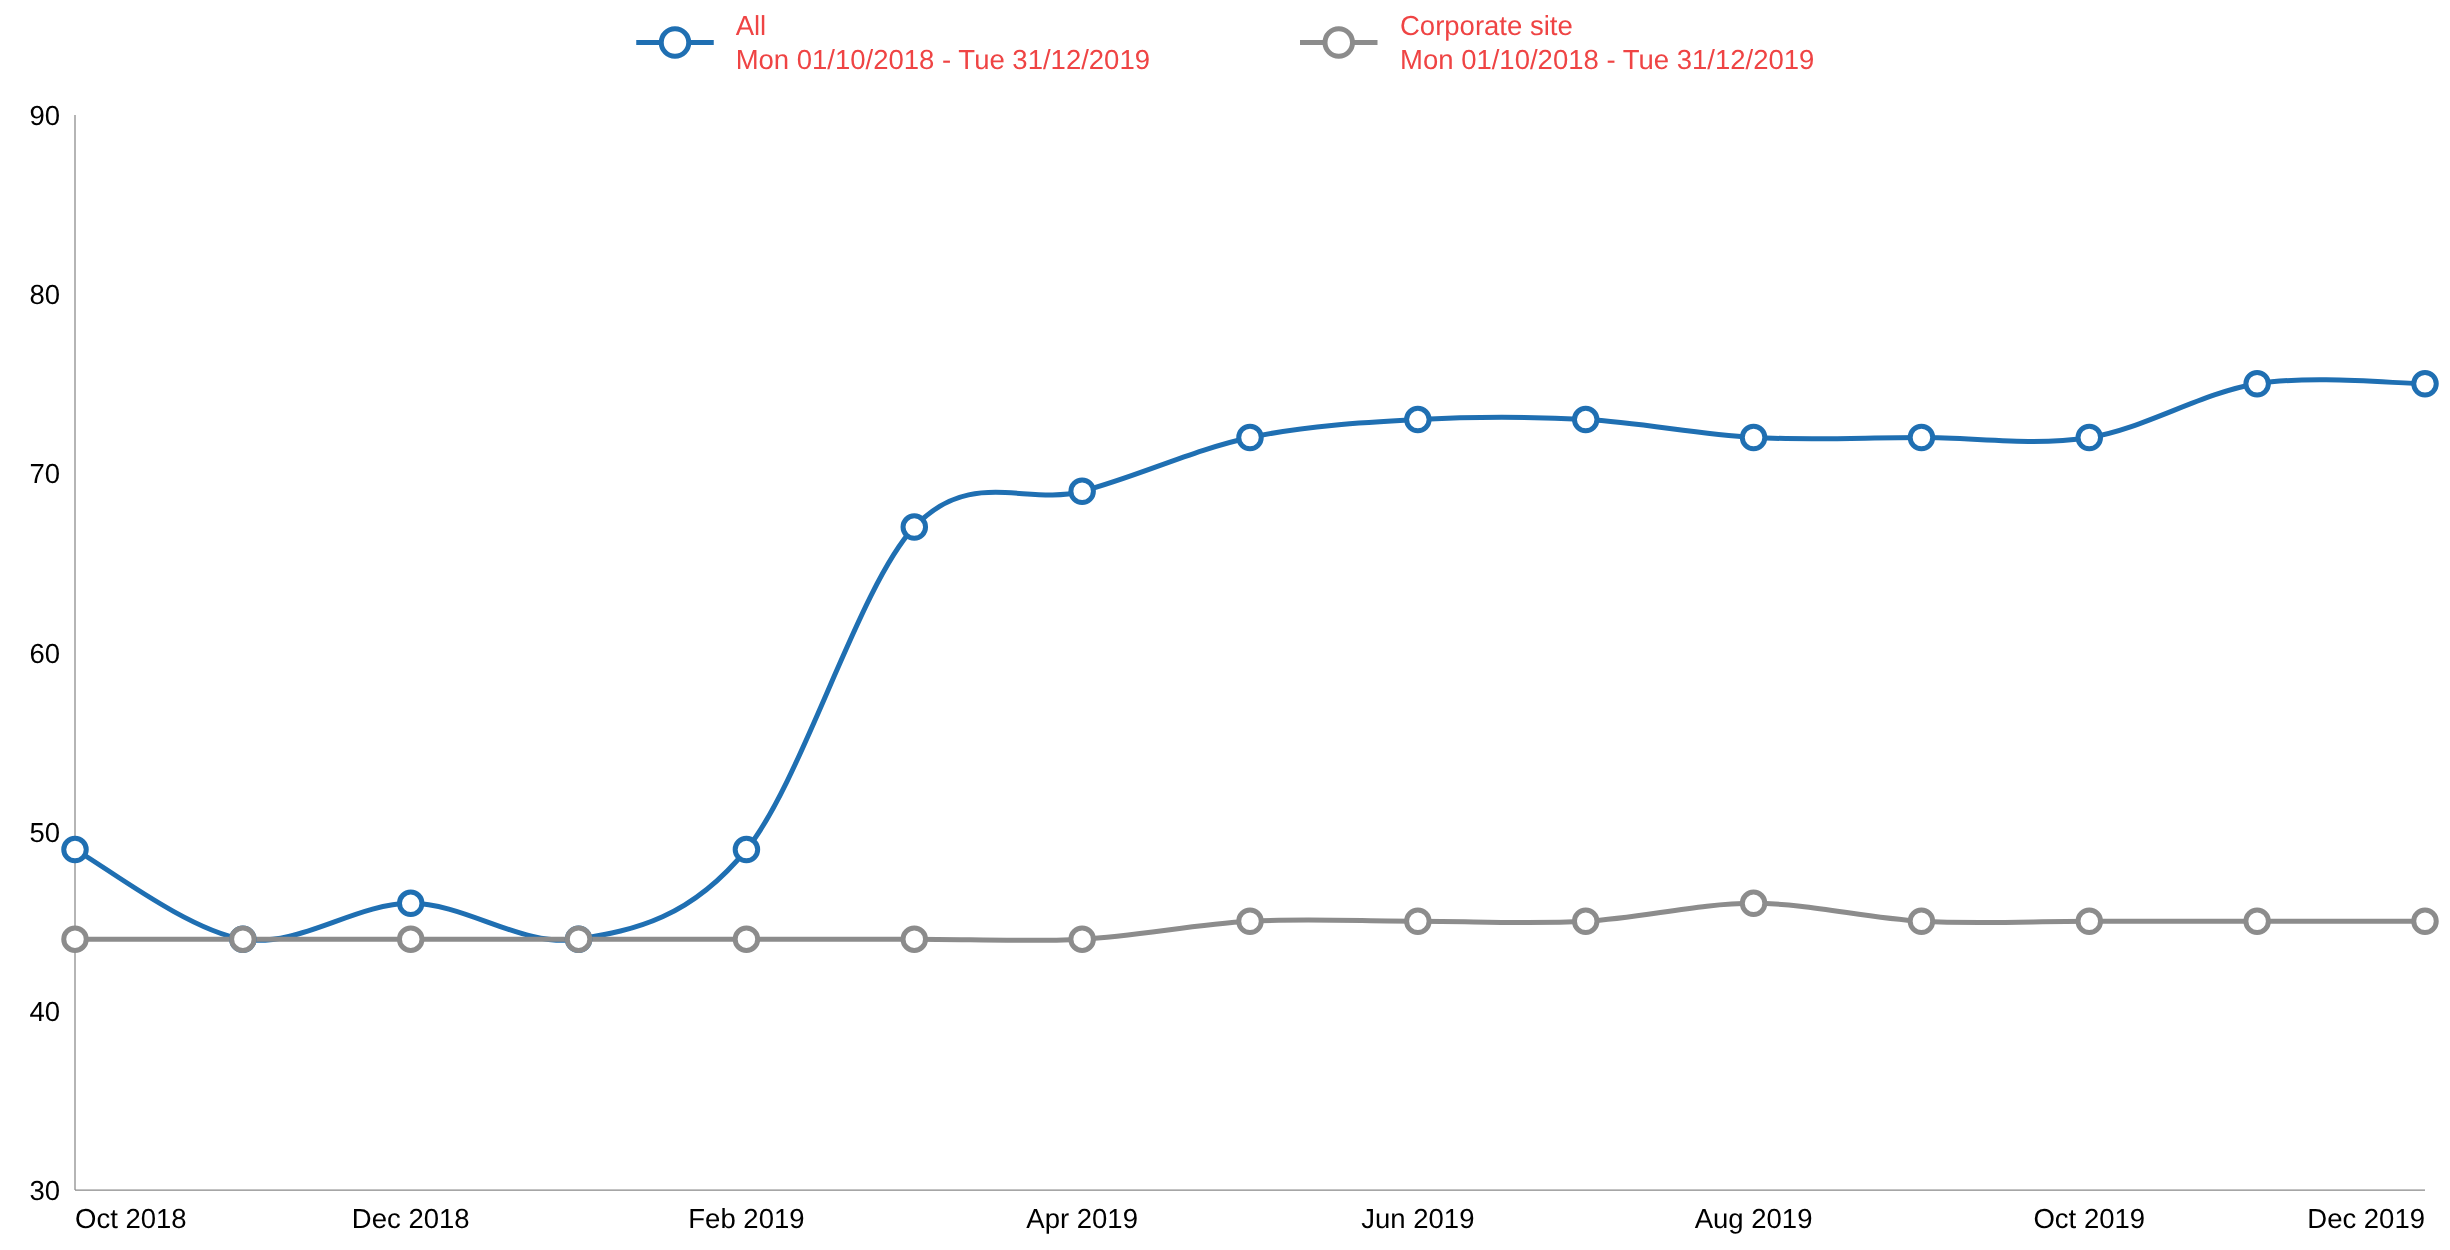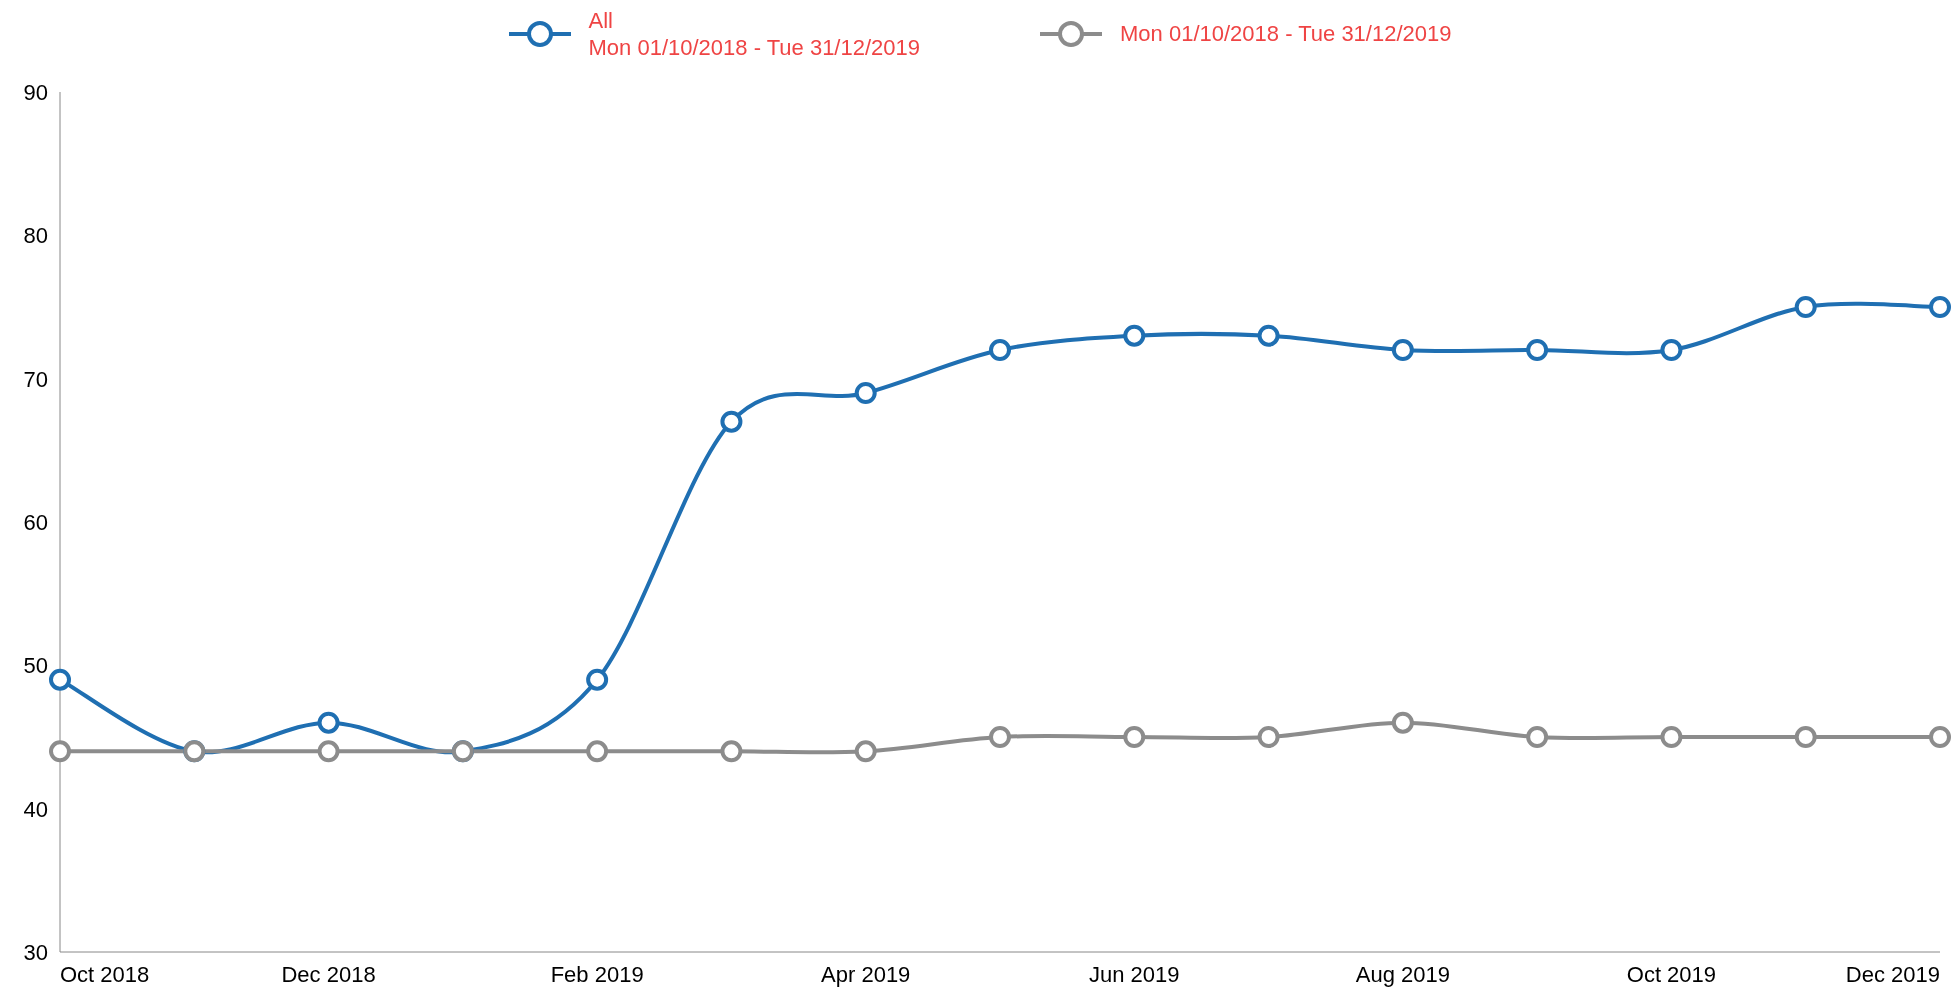--- a/index.html
+++ b/index.html
@@ -29,20 +29,21 @@
           <div>All</div>
           <div>Mon 01/10/2018 - Tue 31/12/2019</div>
         </div>
       </div>
       <div class="legend-item">
         <span class="legend-swatch">
           <span class="ln" style="background:#8c8c8c"></span>
           <span class="mk" style="border:4px solid #8c8c8c"></span>
         </span>
         <div class="legend-text">
+          <div>Corporate site</div>
           <div>Mon 01/10/2018 - Tue 31/12/2019</div>
         </div>
       </div>
     </div>
   <div class="plot">
     <svg id="svg" width="100%" height="100%" viewBox="0 0 1880 860" style="overflow: visible;">
         <line x1="0" x2="1880" y1="860" y2="860" class="grid"></line>
         <text x="-12" y="868" text-anchor="end" style="font-size:22px;fill:#000">30</text>
         <line x1="0" x2="1880" y1="716.6666666666667" y2="716.6666666666667" class="grid"></line>
         <text x="-12" y="724.6666666666667" text-anchor="end" style="font-size:22px;fill:#000">40</text>

